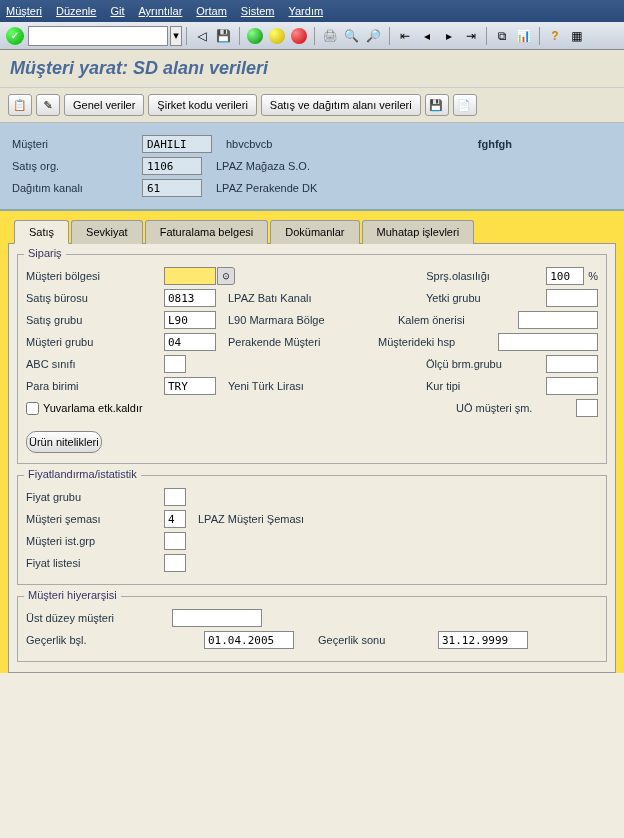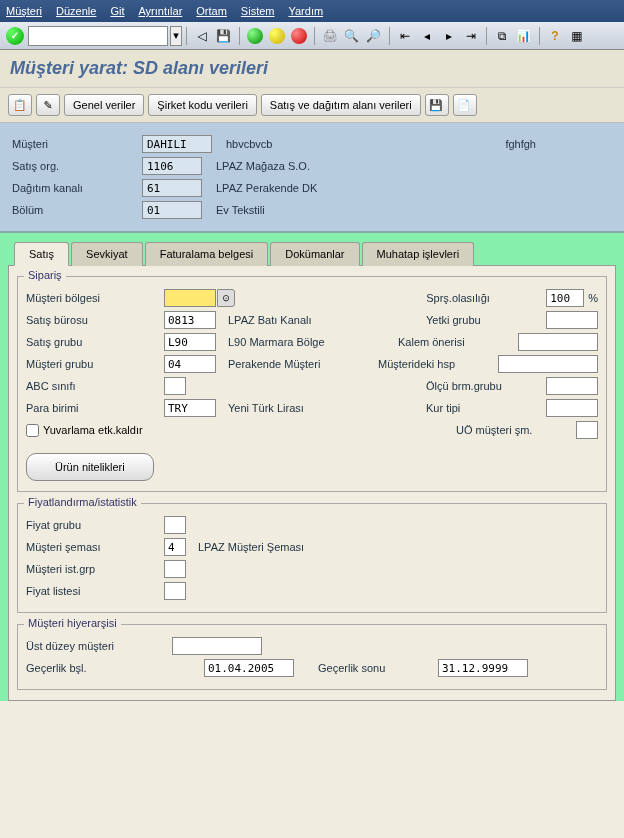--- a/index.html
+++ b/index.html
@@ -30,24 +30,24 @@
 .app-btn { height: 22px; padding: 0 8px; border: 1px solid #999; background: linear-gradient(#fff, #e0e0e0); border-radius: 3px; display: inline-flex; align-items: center; cursor: pointer; font-size: 11px; }
 .app-btn.icon-only { width: 24px; padding: 0; justify-content: center; }
 
 
 .header-info { background: #b8cce0; padding: 10px 12px; border-bottom: 2px solid #8aa; }
 .info-row { display: flex; align-items: center; height: 22px; }
 .info-label { width: 130px; color: #234; }
 .info-val { width: 60px; height: 18px; border: 1px solid #888; background: #d8e4ee; padding: 2px 4px; display: inline-flex; align-items: center; font-family: monospace; font-size: 11px; }
 .info-val.wide { width: 70px; }
 .info-desc { margin-left: 14px; color: #234; }
-.info-extra { margin-left: auto; margin-right: 76px; color: #234; }
-
-
-.tabs-wrap { background: #86efac; padding-top: 8px; }
+.info-extra { margin-left: auto; margin-right: 100px; color: #234; font-weight: bold; }
+
+
+.tabs-wrap { background: #fde047; padding-top: 8px; }
 .tabs { display: flex; padding-left: 14px; }
 .tab { padding: 5px 14px; border: 1px solid #999; border-bottom: none; background: #d4d0c0; margin-right: 2px; cursor: pointer; border-radius: 3px 3px 0 0; position: relative; top: 1px; }
 .tab.active { background: #f0ede0; border-bottom: 1px solid #f0ede0; z-index: 2; }
 .tab-panel { border: 1px solid #999; margin: 0 8px 8px 8px; background: #f0ede0; padding: 10px 8px; }
 
 
 .groupbox { border: 1px solid #aaa; margin-bottom: 11px; padding: 10px 8px 10px 8px; position: relative; background: #f0ede0; }
 .groupbox-title { position: absolute; top: -8px; left: 6px; background: #f0ede0; padding: 0 4px; color: #336; }
 
 
@@ -55,21 +55,21 @@
 .form-label { width: 138px; color: #234; }
 .form-input { width: 52px; height: 18px; border: 1px solid #888; background: #fff; padding: 0 3px; font-family: monospace; font-size: 11px; outline: none; }
 .form-input.yellow { background: #ffe870; }
 .form-input.wide { width: 90px; }
 .search-help { width: 18px; height: 18px; border: 1px solid #888; background: #ddd; display: inline-flex; align-items: center; justify-content: center; margin-left: 1px; cursor: pointer; border-radius: 0 3px 3px 0; font-size: 9px; }
 .form-desc { margin-left: 12px; color: #234; }
 .col2-labelw { margin-left: auto; width: 120px; color: #234; }
 .pct { margin-left: 4px; color: #234; }
 .checkbox-wrap { display: inline-flex; align-items: center; }
 .checkbox-wrap input { margin-right: 4px; }
-.btn { height: 28px; padding: 0 28px; border: 1px solid #888; background: linear-gradient(#fff, #ddd); border-radius: 10px; cursor: pointer; }
+.btn { height: 22px; padding: 0 2px; border: 1px solid #888; background: linear-gradient(#fff, #ddd); border-radius: 10px; cursor: pointer; }
 
 
 .ic-save { color: #c80; font-weight: bold; }
 .ic-print { color: #888; }
 .ic-help { color: #c80; font-weight: bold; }
 .ic-find { color: #888; }
 </style>
 </head>
 <body>
 
@@ -143,25 +143,20 @@
   <div class="info-row">
     <span class="info-label">Satış org.</span>
     <span class="info-val">1106</span>
     <span class="info-desc">LPAZ Mağaza S.O.</span>
   </div>
   <div class="info-row">
     <span class="info-label">Dağıtım kanalı</span>
     <span class="info-val">61</span>
     <span class="info-desc">LPAZ Perakende DK</span>
   </div>
-  <div class="info-row">
-    <span class="info-label">Bölüm</span>
-    <span class="info-val">01</span>
-    <span class="info-desc">Ev Tekstili</span>
-  </div>
 </div>
 
 <div class="tabs-wrap">
   <div class="tabs">
     <div class="tab active">Satış</div>
     <div class="tab">Sevkiyat</div>
     <div class="tab">Faturalama belgesi</div>
     <div class="tab">Dokümanlar</div>
     <div class="tab">Muhatap işlevleri</div>
   </div>

